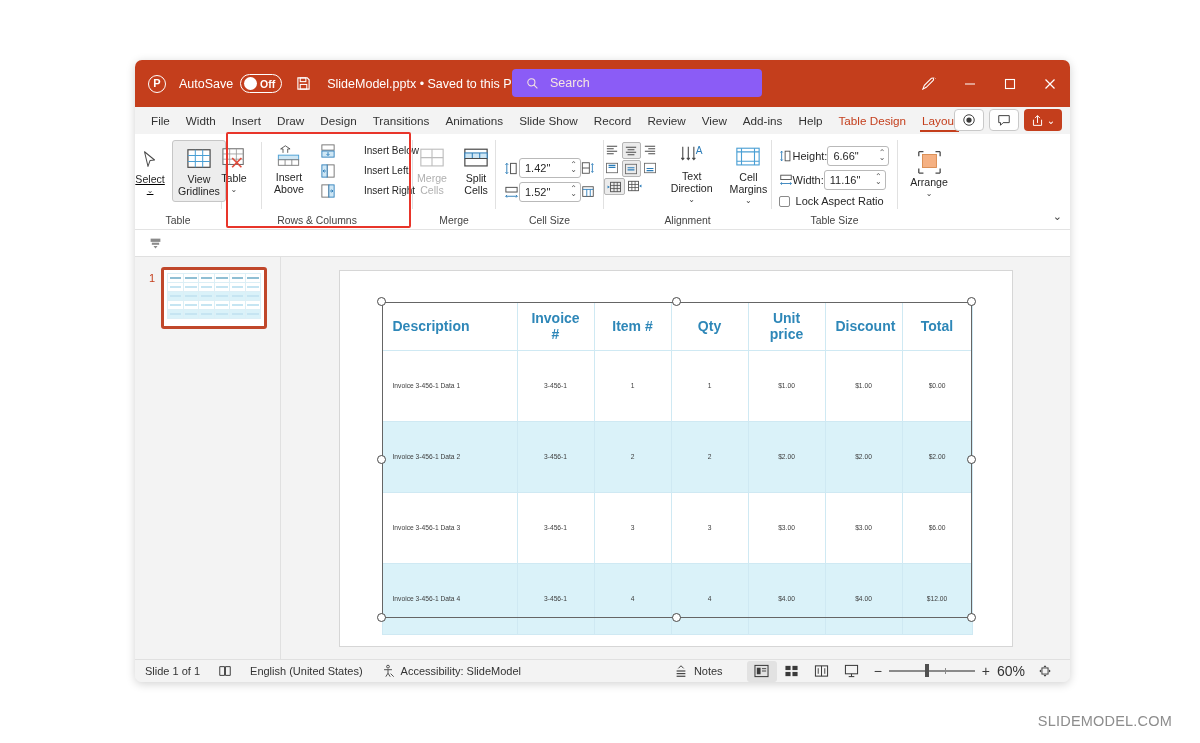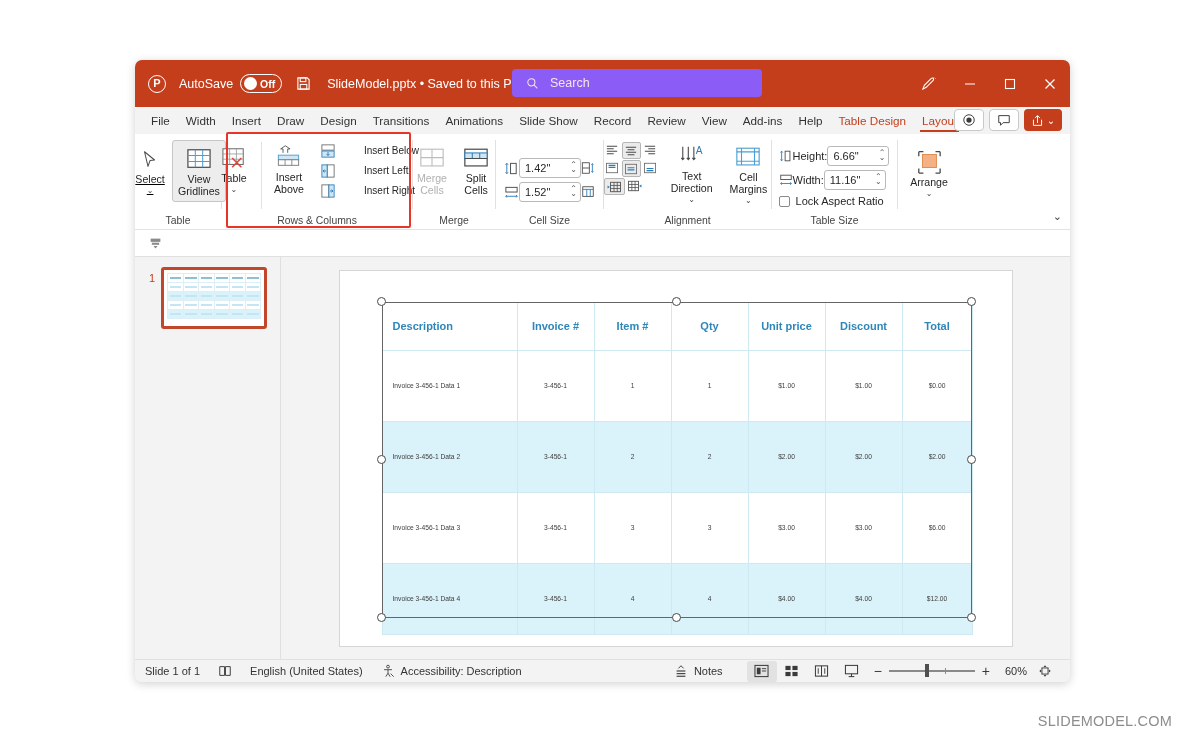--- a/index.html
+++ b/index.html
@@ -178,21 +178,21 @@
 
   
   .stable {
     position: absolute; left: 42px; top: 31px; width: 590px; height: 316px;
     border-collapse: collapse; table-layout: fixed;
   }
   .stable td, .stable th {
     border: 0.8px solid #cfe9f3; vertical-align: middle; padding: 0 10px;
   }
   .stable thead th {
-    height: 48px; background: #ffffff; color: #2e87b8; font-size: 11px;
+    height: 48px; background: #ffffff; color: #2e87b8; font-size: 14px;
     font-weight: bold; text-align: center; border-bottom: 1px solid #cfe9f3;
   }
   .stable thead th.first { text-align: left; }
   .stable tbody td {
     height: 71px; font-size: 6.7px; color: #3d3d3d; text-align: center; background: #fff;
   }
   .stable tbody td.first { text-align: left; }
   .stable tbody tr.band td { background: #daf2f9; }
   .selbox {
     position: absolute; left: 42px; top: 31px; width: 590px; height: 316px;
@@ -213,21 +213,21 @@
   .sb-right { margin-left: auto; display: flex; align-items: center; gap: 0; }
   .viewbtn {
     width: 30px; height: 21px; display: flex; align-items: center; justify-content: center;
     border-radius: 3px;
   }
   .viewbtn.active { background: #e2e2e2; }
   .zoomslider { display: flex; align-items: center; gap: 0; margin: 0 7px; }
   .ztrack { width: 86px; height: 1.5px; background: #8a8a8a; position: relative; }
   .zthumb { position: absolute; left: 36px; top: -6px; width: 4px; height: 13px; background: #505050; }
   .ztick { position: absolute; left: 56px; top: -2.5px; width: 1.5px; height: 6px; background: #8a8a8a; }
-  .zpct { font-size: 11px; color: #333; width: 30px; text-align: right; }
+  .zpct { font-size: 14px; color: #333; width: 30px; }
 
   .watermark {
     position: absolute; right: 28px; bottom: 14px;
     font-size: 14.5px; color: #8d8d8d; letter-spacing: 0.2px;
   }
   svg { display: block; }
 </style>
 </head>
 <body>
 
@@ -869,21 +869,21 @@
       </span>
       <span class="sb-item">English (United States)</span>
       <span class="sb-item">
         <span>
           <svg width="14" height="14" viewBox="0 0 16 16">
               <circle cx="8" cy="3" r="1.6" fill="none" stroke="#3a3a3a" stroke-width="1"></circle>
               <path d="M3.5 6.5h9M8 6.5v4M8 10.5l-2.5 4M8 10.5l2.5 4" stroke="#3a3a3a" stroke-width="1" fill="none"></path>
               <line x1="11" y1="11" x2="14.5" y2="14.5" stroke="#3a3a3a" stroke-width="1"></line>
             </svg>
         </span>
-        <span>Accessibility: Description</span>
+        <span>Accessibility: SlideModel</span>
       </span>
 
       <div class="sb-right">
         <span class="sb-item" style="margin-right:24px;">
           <span>
             <svg width="14" height="14" viewBox="0 0 16 16">
                 <path d="M5 5l3-3 3 3" fill="none" stroke="#3a3a3a" stroke-width="1.1"></path>
                 <line x1="3" y1="8" x2="13" y2="8" stroke="#3a3a3a" stroke-width="1.3"></line>
                 <line x1="3" y1="11" x2="13" y2="11" stroke="#3a3a3a" stroke-width="1.3"></line>
                 <line x1="3" y1="14" x2="13" y2="14" stroke="#3a3a3a" stroke-width="1.3"></line>

